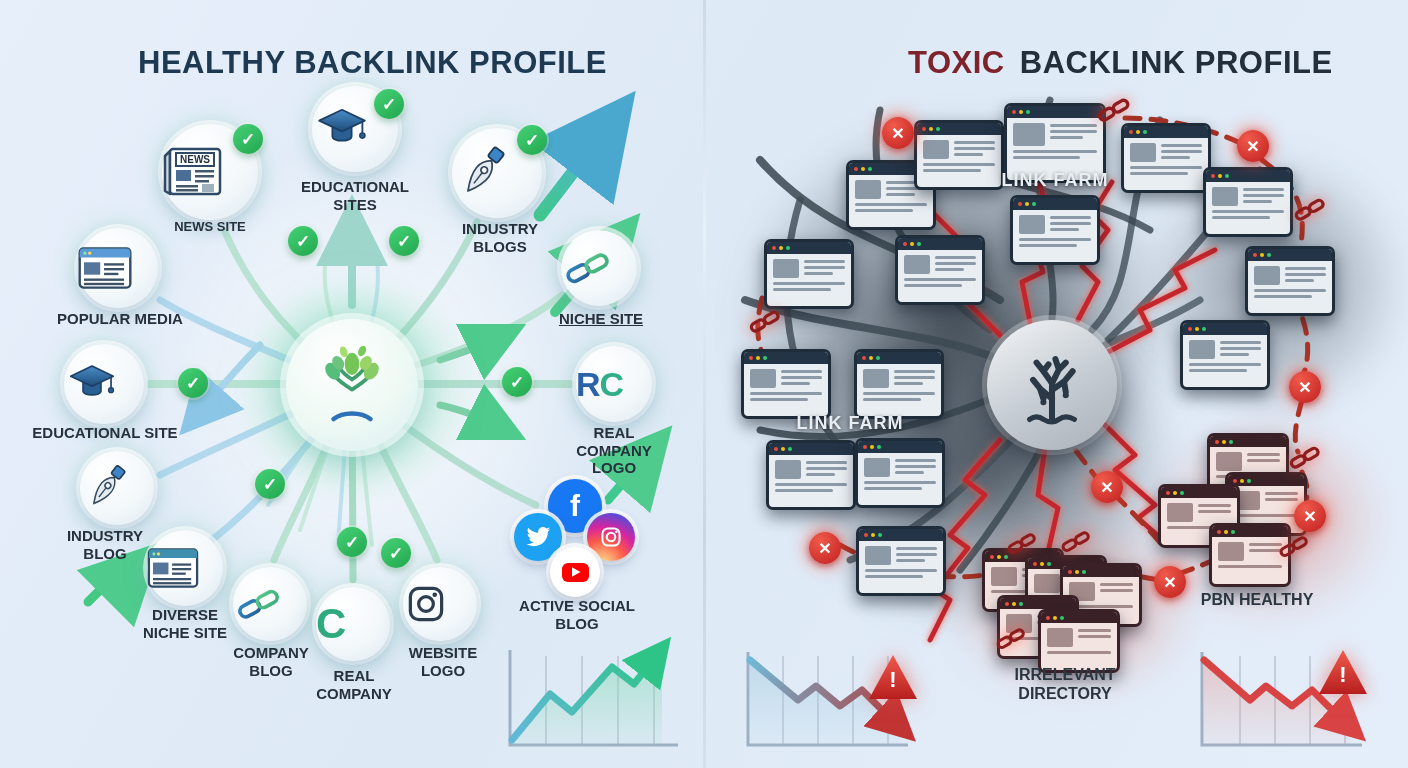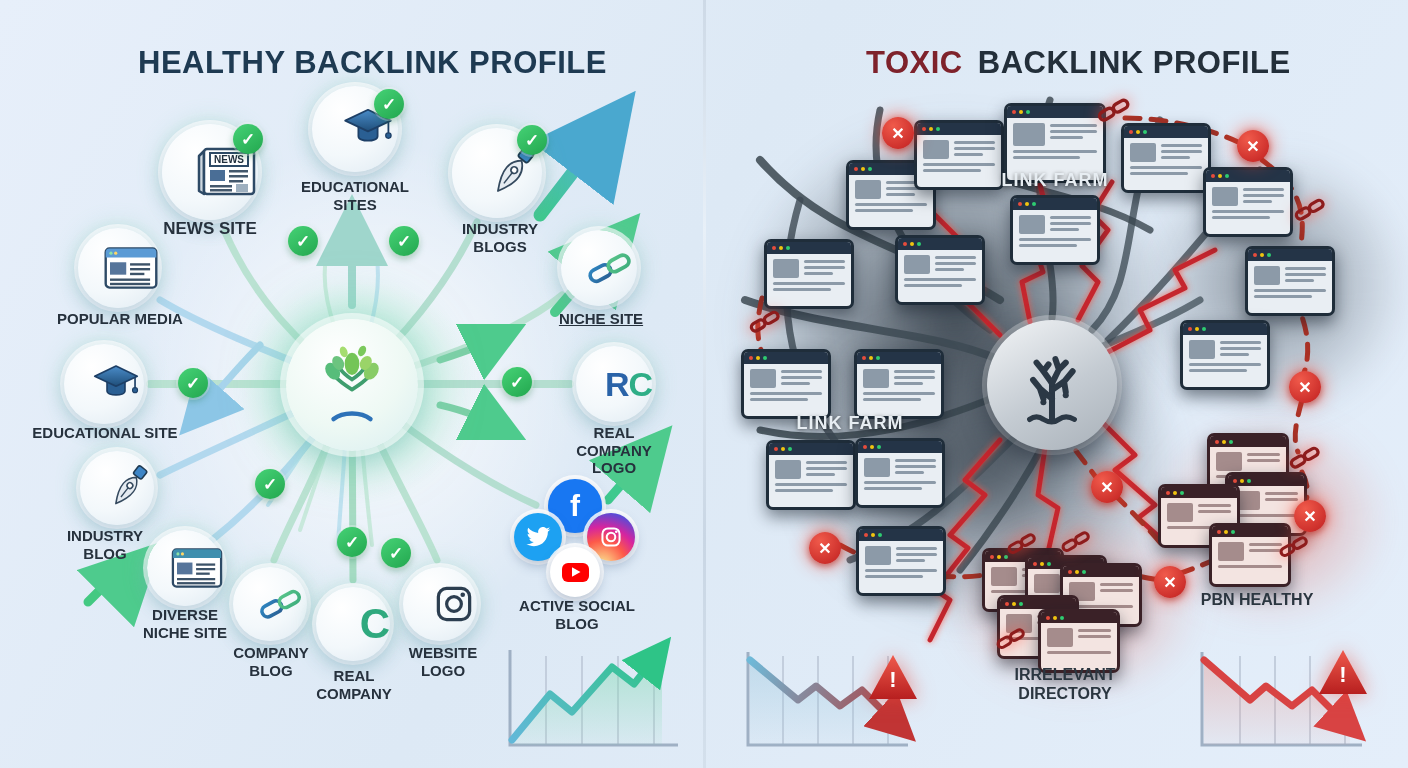--- a/index.html
+++ b/index.html
@@ -4,24 +4,24 @@
 <style>
   html,body{margin:0;padding:0;background:#dfe9f4;}
   #stage{position:relative;width:1408px;height:768px;overflow:hidden;
     font-family:"Liberation Sans",sans-serif;
     background:linear-gradient(120deg,#e7effa 0%,#dde9f5 45%,#e4eefa 100%);}
   .glow{position:absolute;border-radius:50%;pointer-events:none;}
   .divider{position:absolute;left:703px;top:0;width:3px;height:768px;
     background:linear-gradient(180deg,#cdd9e6,#e8f0f8 30%,#c9d6e4 70%,#d4e0ec);}
   .title{position:absolute;top:24px;font-weight:800;font-size:31px;letter-spacing:.5px;white-space:nowrap;}
   .t-navy{color:#1e3a52;}
-  .t-red{color:#7e222b;}
+  .t-red{color:#7e222b;margin-left:42px;}
   .t-dark{color:#232f3a;}
   
-  .node{position:absolute;border-radius:50%;z-index:3;display:flex;align-items:center;justify-content:flex-end;
+  .node{position:absolute;border-radius:50%;z-index:3;display:flex;align-items:center;justify-content:flex-start;
     background:radial-gradient(circle at 35% 28%,#ffffff 0%,#f3f8fb 55%,#dfeaf2 100%);
     box-shadow:0 8px 18px rgba(90,130,170,.30),0 0 0 4px rgba(255,255,255,.65),0 0 24px rgba(130,215,180,.45);}
   .label{position:absolute;z-index:5;font-weight:700;color:#26313d;text-align:center;line-height:1.18;font-size:15px;}
   .check{position:absolute;z-index:6;width:30px;height:30px;border-radius:50%;
     background:linear-gradient(145deg,#46d276,#22a74e);color:#fff;display:flex;align-items:center;justify-content:center;
     font-size:17px;font-weight:700;box-shadow:0 3px 7px rgba(15,110,55,.35),0 0 0 2px rgba(255,255,255,.35);}
   .logo-rc{font-weight:800;font-size:34px;letter-spacing:-1px;}
   .logo-rc .r{color:#2a63a8;} .logo-rc .c{color:#2fae87;}
   .logo-c{font-weight:800;font-size:42px;color:#2fa97e;}
   .soc{position:absolute;border-radius:50%;z-index:4;display:flex;align-items:center;justify-content:center;
@@ -326,21 +326,21 @@
         <circle cx="18" cy="18" r="5.5" fill="none" stroke="#fff" stroke-width="2.6"></circle>
         <circle cx="24.8" cy="11.2" r="1.7" fill="#fff"></circle>
       </svg>
   </div>
   <div class="soc yt" style="left:550px;top:547px;width:50px;height:50px;">
     <div class="yt-rect">
         <div class="yt-tri"></div>
       </div>
   </div>
 
-  <div class="label" style="left:135px;top:219px;width:150px;font-size:17px;">NEWS SITE</div>
+  <div class="label" style="left:135px;top:219px;width:150px;font-size:13px;">NEWS SITE</div>
   <div class="label" style="left:300px;top:178px;width:110px;">EDUCATIONAL SITES</div>
   <div class="label" style="left:455px;top:220px;width:90px;">INDUSTRY BLOGS</div>
   <div class="label" style="left:30px;top:310px;width:180px;">POPULAR MEDIA</div>
   <div class="label" style="left:526px;top:310px;width:150px;text-decoration:underline;">NICHE SITE</div>
   <div class="label" style="left:5px;top:424px;width:200px;">EDUCATIONAL SITE</div>
   <div class="label" style="left:554px;top:424px;width:120px;">REAL COMPANY LOGO</div>
   <div class="label" style="left:60px;top:527px;width:90px;">INDUSTRY BLOG</div>
   <div class="label" style="left:130px;top:606px;width:110px;">DIVERSE NICHE SITE</div>
   <div class="label" style="left:226px;top:644px;width:90px;">COMPANY BLOG</div>
   <div class="label" style="left:308px;top:667px;width:92px;">REAL COMPANY</div>

